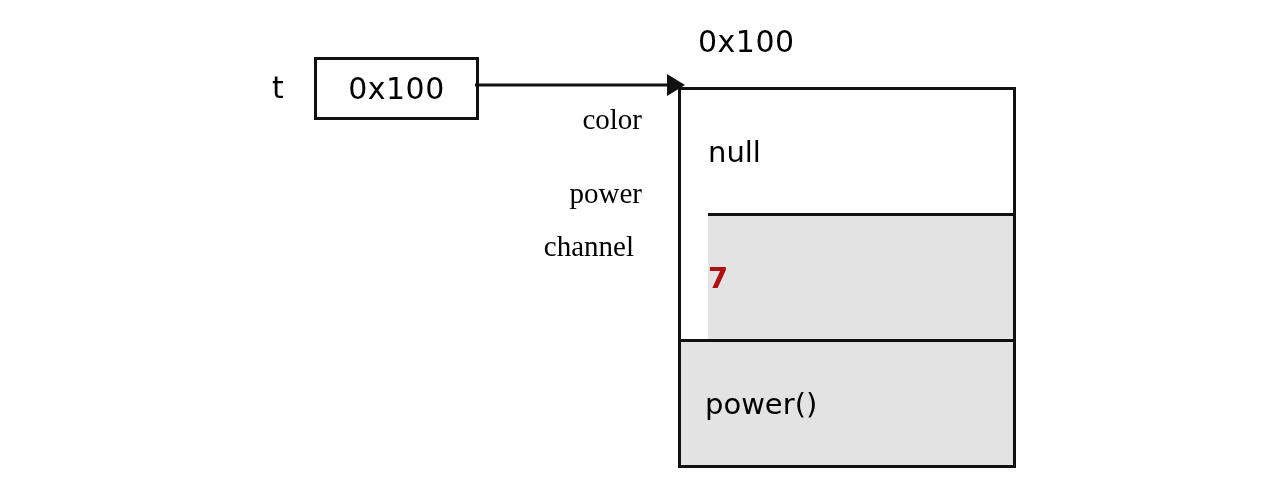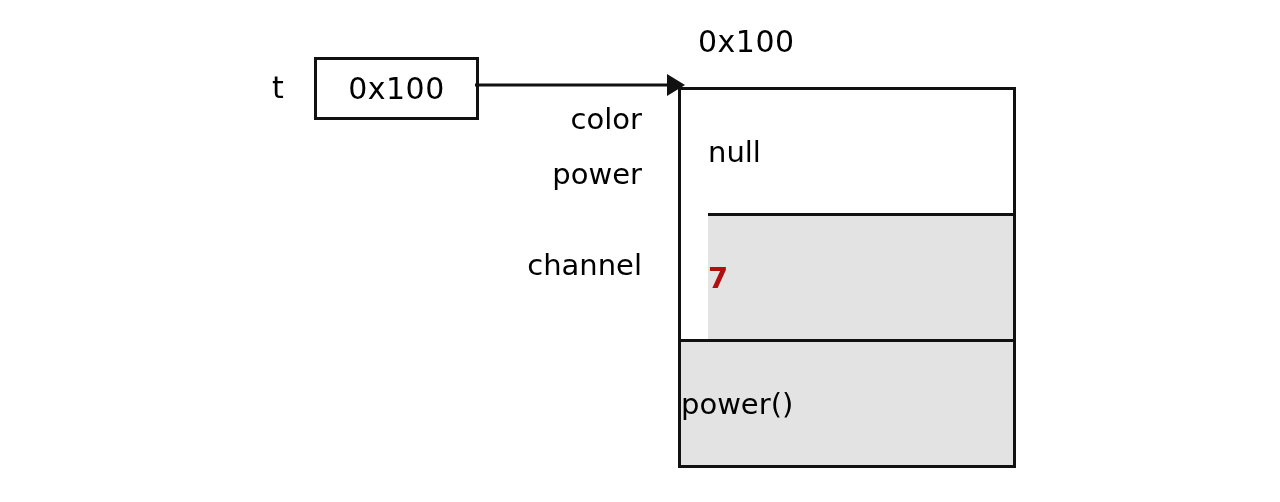--- a/index.html
+++ b/index.html
@@ -92,43 +92,45 @@
   .obj-row.field {
     justify-content: flex-start;
     background: #ffffff;
     margin-left: 27px;
   }
   .obj-row.field.shaded {
     background: #e3e3e3;
   }
   .obj-row.method {
     justify-content: flex-start;
+    padding-left: 24px;
     background: #e3e3e3;
   }
   .obj-row .cell-value.highlight {
     color: #b01010;
     font-weight: bold;
   }
 
   
   .field-label {
     position: absolute;
     right: 0;
     width: 300px;
     text-align: right;
     padding-right: 18px;
     box-sizing: border-box;
     font-size: 29px;
     line-height: 32px;
     color: #000;
     pointer-events: none;
+    font-family: Liberation Serif, serif;
   }
   #label-color  { left: 360px; top: 103px; }
-  #label-power  { left: 360px; top: 158px; }
-  #label-channel{ left: 360px; top: 230px; margin-top: 19px; }
+  #label-power  { left: 360px; top: 177px; }
+  #label-channel{ left: 352px; top: 230px; }
 </style>
 </head>
 <body>
 
 <div id="var-label">t</div>
 
 <div id="var-box">
   <span class="value">0x100</span>
 </div>
 

